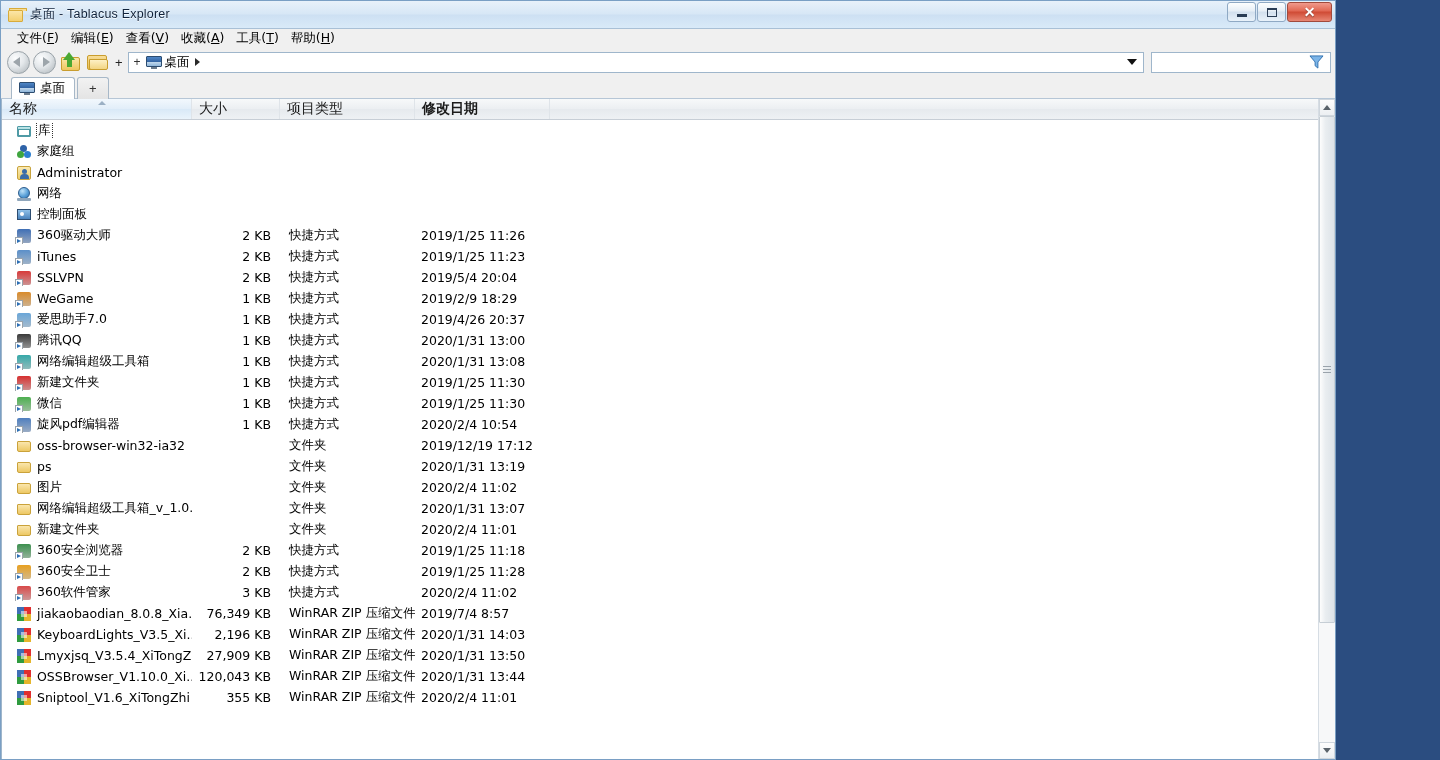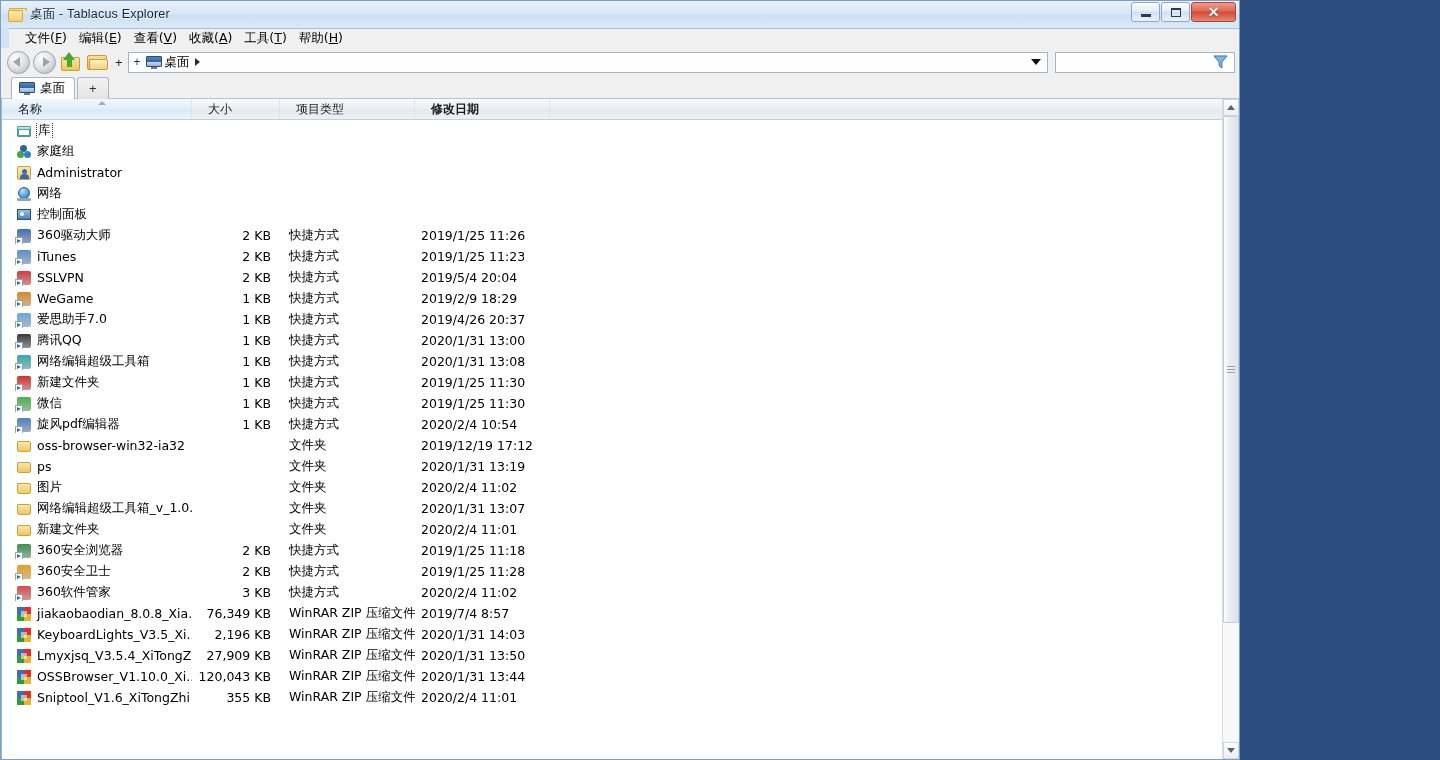--- a/index.html
+++ b/index.html
@@ -6,21 +6,21 @@
     margin: 0; padding: 0;
     width: 1440px; height: 760px;
     overflow: hidden;
     background: #2b4d80;
     font-family: "Liberation Sans", "DejaVu Sans", sans-serif;
     -webkit-font-smoothing: antialiased;
   }
   .window {
     position: absolute;
     left: 0; top: 0;
-    width: 1240px; height: 760px;
+    width: 1336px; height: 760px;
     background: linear-gradient(180deg,#d3e4f5 0%, #c5dbf0 100%);
     border: 1px solid #7a9fc4;
     box-sizing: border-box;
     display: flex; flex-direction: column;
   }
 
   
   .titlebar {
     height: 27px;
     position: relative;
@@ -76,21 +76,20 @@
   }
 
   
   .menubar {
     flex: 0 0 20px; height: 20px;
     background: #f0f0f0;
     border-top: 1px solid #a9c0d6;
     display: flex; align-items: center;
     padding-left: 10px;
     box-sizing: border-box;
-    margin-left: 8px;
   }
   .menuitem {
     font-size: 12.5px; color: #000;
     padding: 2px 6px 2px 6px;
     white-space: nowrap;
     font-family: "DejaVu Sans","Liberation Sans", sans-serif;
   }
   .menuitem u { text-decoration: underline; }
 
   
@@ -227,22 +226,22 @@
 
   .colheader {
     height: 21px; display: flex;
     background: linear-gradient(180deg,#f7f9fa 0%, #eceff2 48%, #e6eaee 52%, #eef1f4 100%);
     border-bottom: 1px solid #c7ced6;
     box-sizing: border-box;
   }
   .col {
     position: relative;
     display: flex; align-items: center;
-    font-size: 12px; color: #1b1b1b;
-    padding-left: 16px;
+    font-size: 14px; color: #1b1b1b;
+    padding-left: 7px;
     box-sizing: border-box;
     border-right: 1px solid #dfe4e9;
     font-family:"DejaVu Sans","Liberation Sans",sans-serif;
   }
   .col.sorted {
     background: linear-gradient(180deg,#f2f8fd 0%, #e2eef9 48%, #d9e9f7 52%, #eaf4fc 100%);
   }
   .col .sortmark {
     position: absolute; left: 96px; top: 2px;
     width: 0; height: 0;

